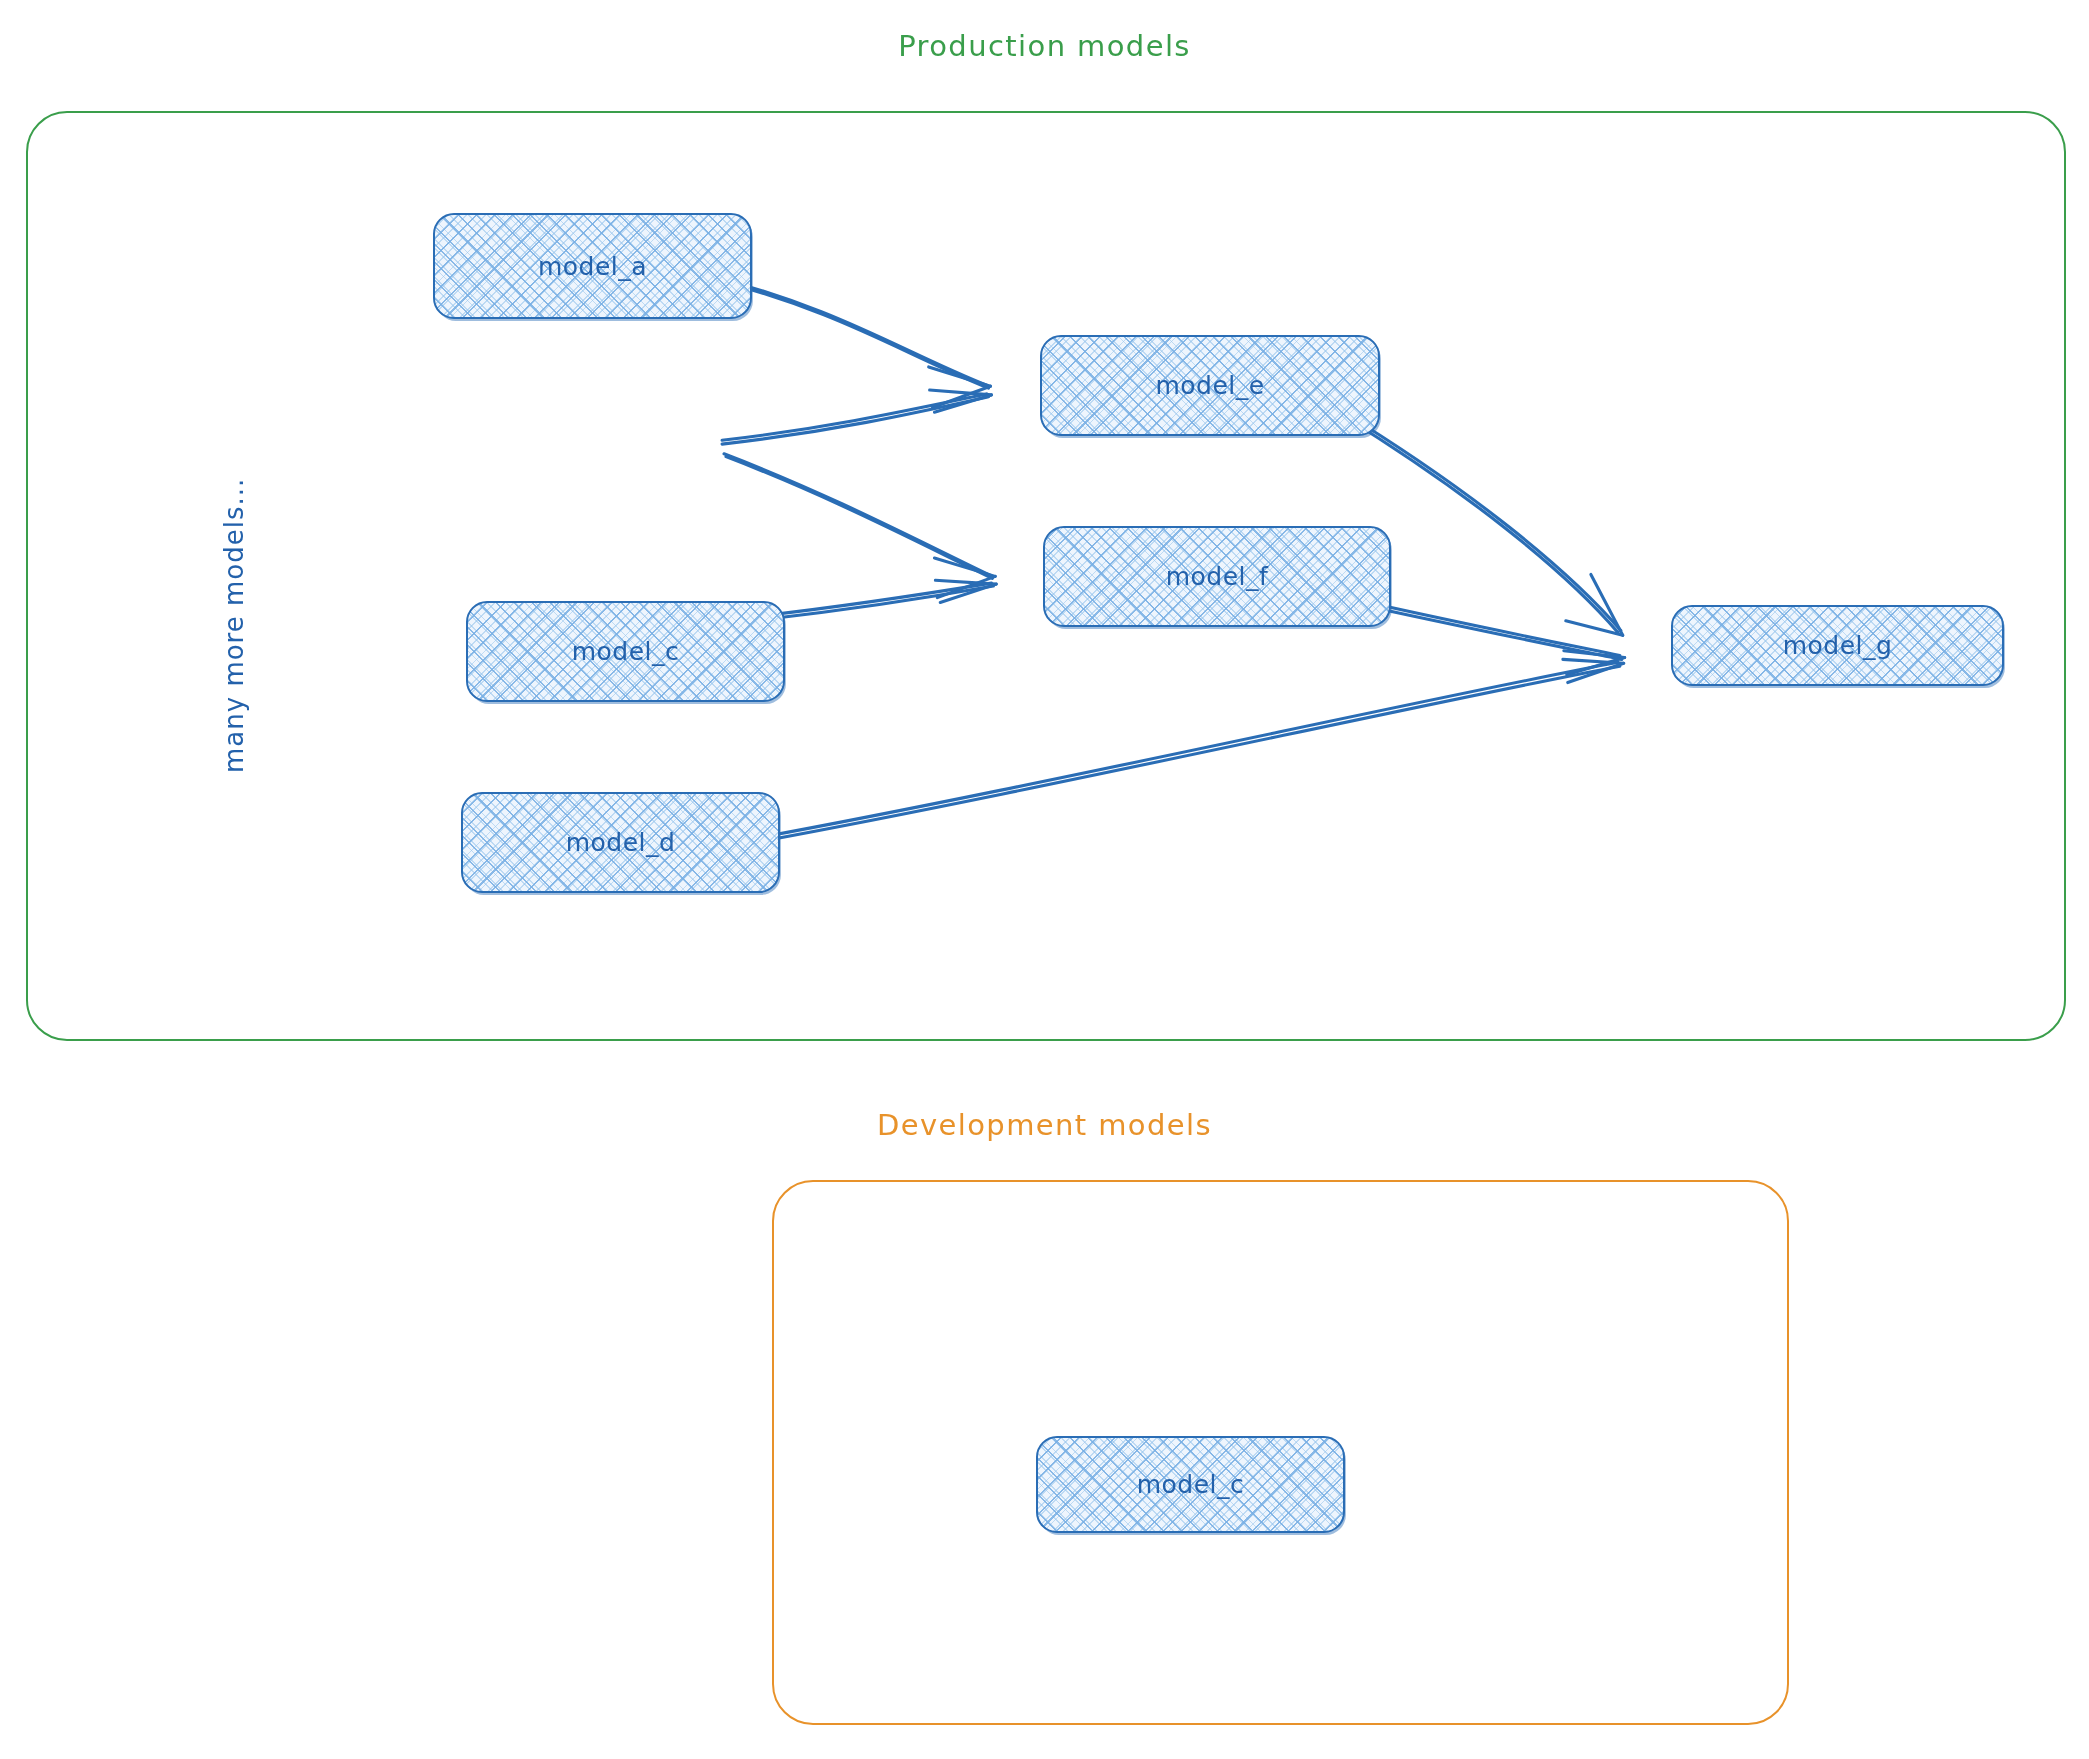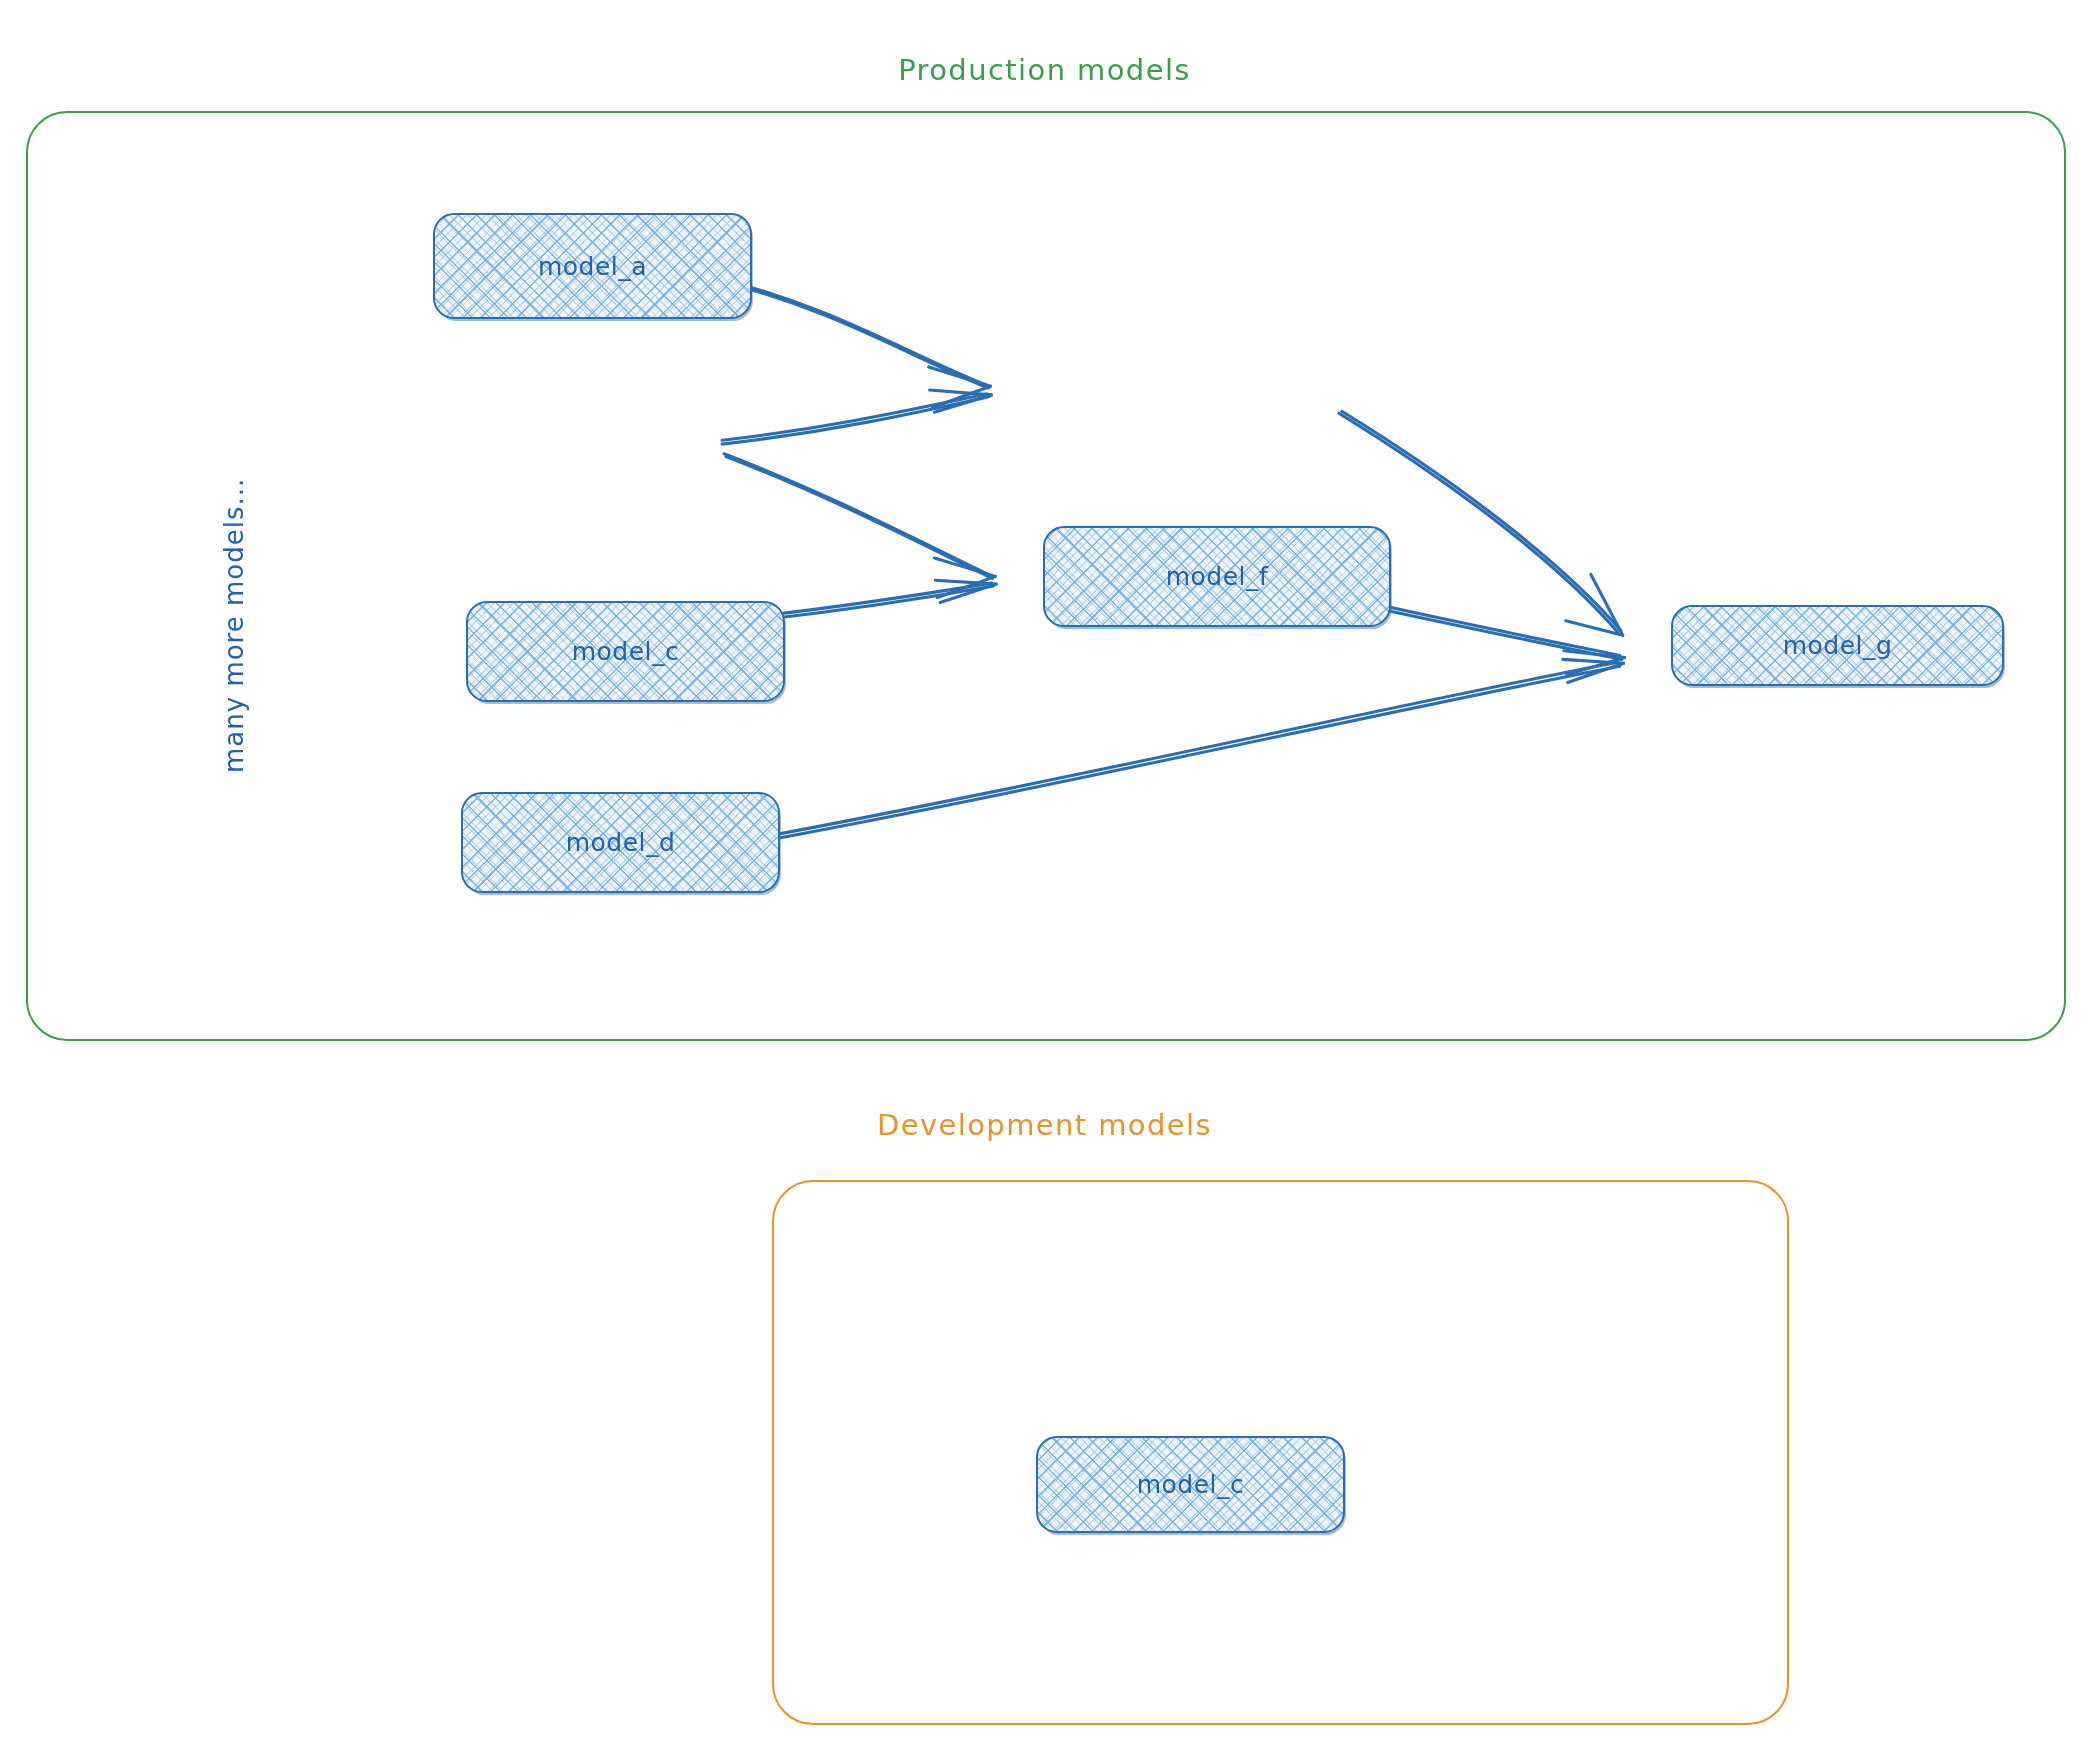--- a/index.html
+++ b/index.html
@@ -40,21 +40,21 @@
     border: 2.9px solid #e8922a;
   }
   .group-label {
     position: absolute;
     font-family: "DejaVu Sans", sans-serif;
     font-size: 29px;
     letter-spacing: 1.4px;
     white-space: nowrap;
     text-align: center;
   }
-  .group-label.prod { color: #3a9e4b; margin-top: 24px; }
+  .group-label.prod { color: #3a9e4b; }
   .group-label.dev  { color: #e8922a; }
 
   
   .node {
     position: absolute;
     box-sizing: border-box;
     border: 2.9px solid #2a6db5;
     border-radius: 21px;
     display: flex;
     align-items: center;
@@ -161,20 +161,23 @@
 
 
   <div class="node" style="left:422px; top:601px; width:319px; height:101px;">
     <span class="node-label">model_c</span>
   </div>
 
   <div class="node" style="left:417px; top:792px; width:319px; height:101px;">
     <span class="node-label">model_d</span>
   </div>
 
+  <div class="node" style="left:996px; top:335px; width:340px; height:101px;">
+    <span class="node-label">model_e</span>
+  </div>
 
   <div class="node" style="left:999px; top:526px; width:348px; height:101px;">
     <span class="node-label">model_f</span>
   </div>
 
   <div class="node" style="left:1627px; top:605px; width:333px; height:81px;">
     <span class="node-label">model_g</span>
   </div>
 
   <div class="group-label dev" style="left:0px; top:1108px; width:2089px;">Development models</div>

